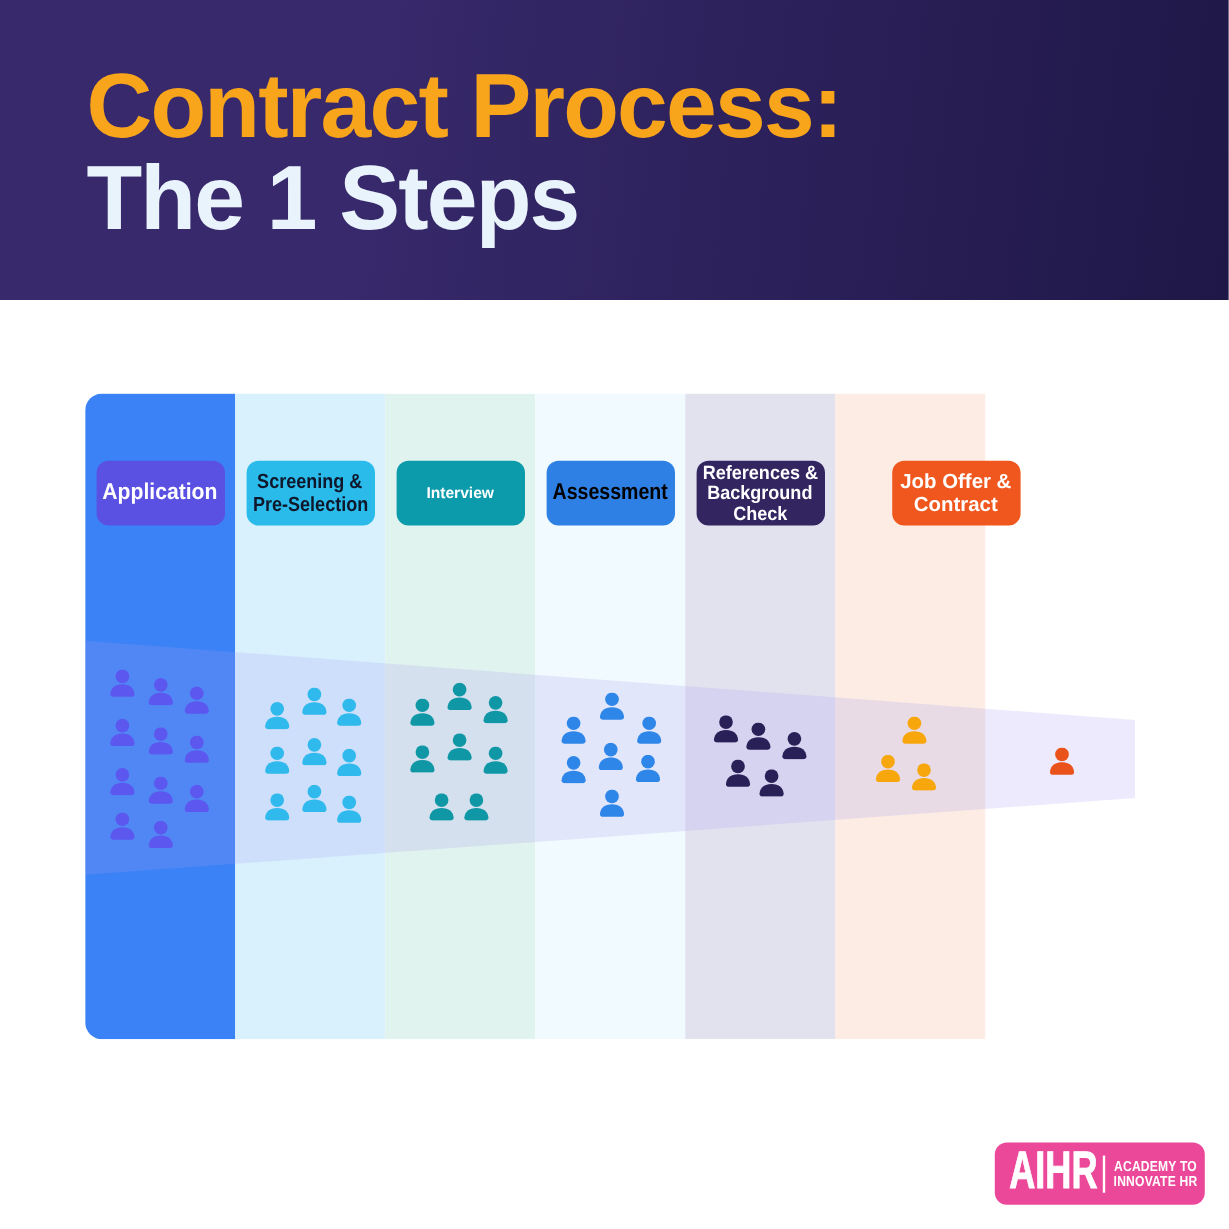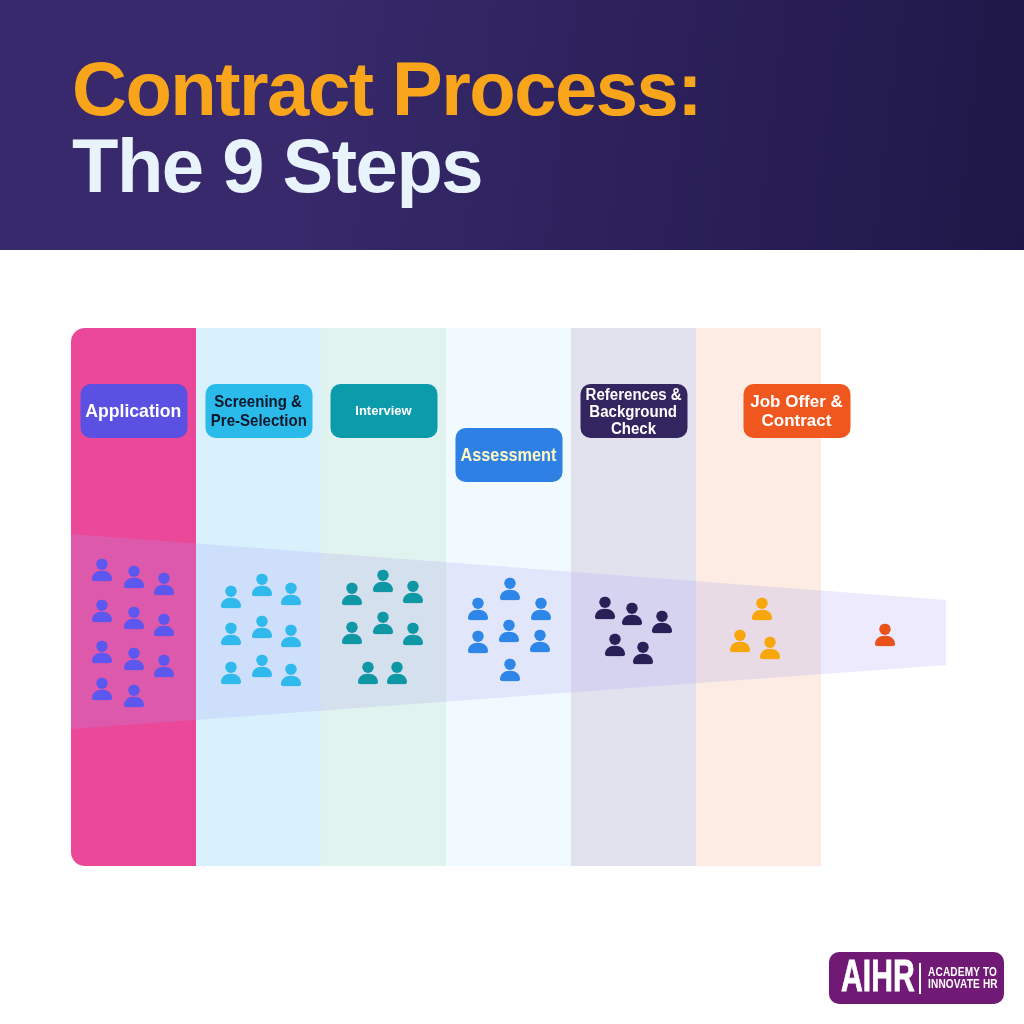--- a/index.html
+++ b/index.html
@@ -106,44 +106,44 @@
     transform: scaleX(0.84);
     transform-origin: left top;
   }
 </style>
 </head>
 <body>
 
 <div class="header" style="background: linear-gradient(97deg, rgb(55, 41, 107) 0%, rgb(55, 41, 107) 30%, rgb(31, 23, 71) 100%);">
   <div class="title">
     <div class="title-line1" style="color: rgb(249, 165, 28);">Contract Process:</div>
-    <div class="title-line2" style="color: rgb(233, 243, 251);">The 9 Steps</div>
+    <div class="title-line2" style="color: rgb(233, 243, 251);">The 1 Steps</div>
   </div>
 </div>
 
 <div class="panel">
   <div class="columns" id="columns">
-      <div class="column" style="background: #ec4899;">
+      <div class="column" style="background: #3b82f6;">
         <div class="step-button" style="background: rgb(90, 80, 226); color: rgb(255, 255, 255); font-size: 19px; line-height: 20px;">
           <span class="line" style="transform: scaleX(0.928); transform-origin: center center;">Application</span>
         </div>
       </div>
       <div class="column" style="background: rgb(216, 241, 253);">
         <div class="step-button" style="background: rgb(42, 187, 234); color: #0f172a; font-size: 17px; line-height: 19px;">
           <span class="line" style="transform: scaleX(0.884); transform-origin: center center;">Screening &amp;</span>
           <span class="line" style="transform: scaleX(0.884); transform-origin: center center;">Pre-Selection</span>
         </div>
       </div>
       <div class="column" style="background: rgb(225, 243, 238);">
         <div class="step-button" style="background: rgb(11, 155, 171); color: rgb(255, 255, 255); font-size: 13px; line-height: 20px;">
           <span class="line">Interview</span>
         </div>
       </div>
       <div class="column" style="background: rgb(241, 250, 254);">
-        <div class="step-button" style="background: rgb(46, 128, 229); color: #fef9c3; font-size: 19px; line-height: 20px; margin-top: 44px;">
+        <div class="step-button" style="background: rgb(46, 128, 229); color: #000000; font-size: 19px; line-height: 20px;">
           <span class="line" style="transform: scaleX(0.858); transform-origin: center center;">Assessment</span>
         </div>
       </div>
       <div class="column" style="background: rgb(226, 226, 239);">
         <div class="step-button" style="background: rgb(50, 37, 96); color: rgb(255, 255, 255); font-size: 16px; line-height: 17px;">
           <span class="line" style="transform: scaleX(0.939); transform-origin: center center;">References &amp;</span>
           <span class="line" style="transform: scaleX(0.939); transform-origin: center center;">Background</span>
           <span class="line" style="transform: scaleX(0.939); transform-origin: center center;">Check</span>
         </div>
       </div>
@@ -330,20 +330,20 @@
           <circle cx="10.5" cy="5.7" r="5.7" fill="#F7A70C"></circle>
           <path d="M3.2,22.7 C1.4,22.7 0.3,21.8 0.45,20.3 C0.95,15.4 4.4,12.3 10.5,12.3 C16.6,12.3 20.05,15.4 20.55,20.3 C20.7,21.8 19.6,22.7 17.8,22.7 Z" fill="#F7A70C"></path>
         </svg></div>
       <div class="person" style="left: 814px; top: 309px;"><svg width="21" height="23" viewBox="0 0 21 23">
           <circle cx="10.5" cy="5.7" r="5.7" fill="#E9521B"></circle>
           <path d="M3.2,22.7 C1.4,22.7 0.3,21.8 0.45,20.3 C0.95,15.4 4.4,12.3 10.5,12.3 C16.6,12.3 20.05,15.4 20.55,20.3 C20.7,21.8 19.6,22.7 17.8,22.7 Z" fill="#E9521B"></path>
         </svg></div>
     </div>
 </div>
 
-<div class="logo" style="background: #701a75;">
+<div class="logo" style="background: #ec4899; text-align: center;">
   <div class="logo-brand">AIHR</div>
   <div class="logo-divider"></div>
   <div class="logo-tagline">
     <div>ACADEMY TO</div>
     <div>INNOVATE HR</div>
   </div>
 </div>
 
 </body></html>

